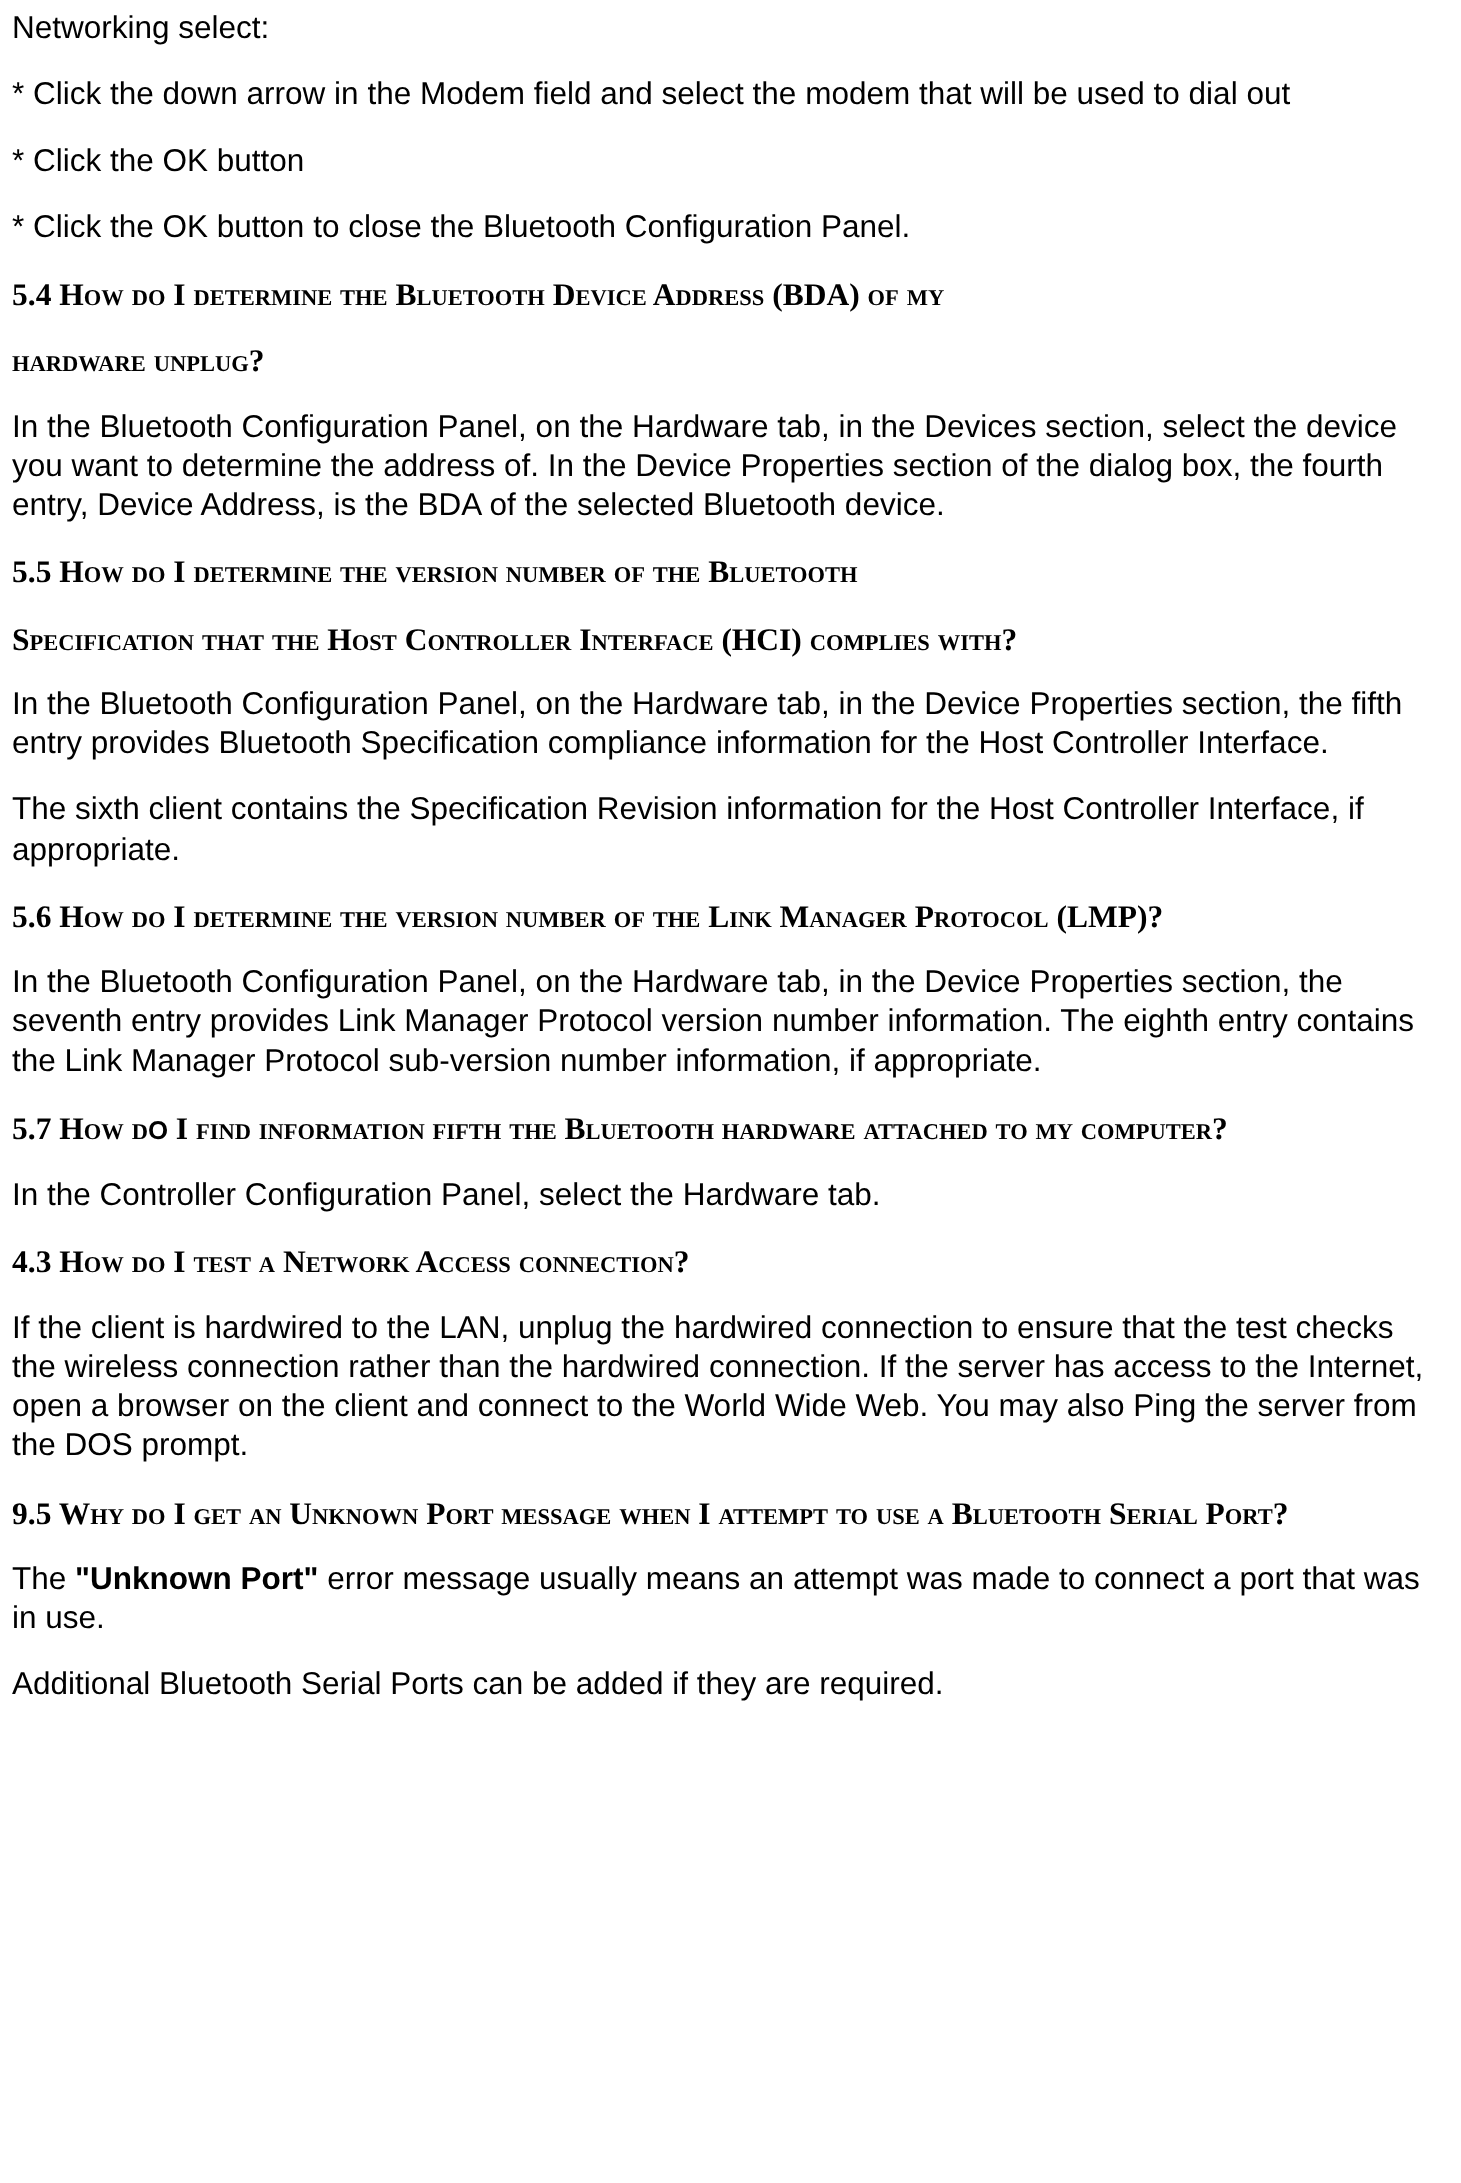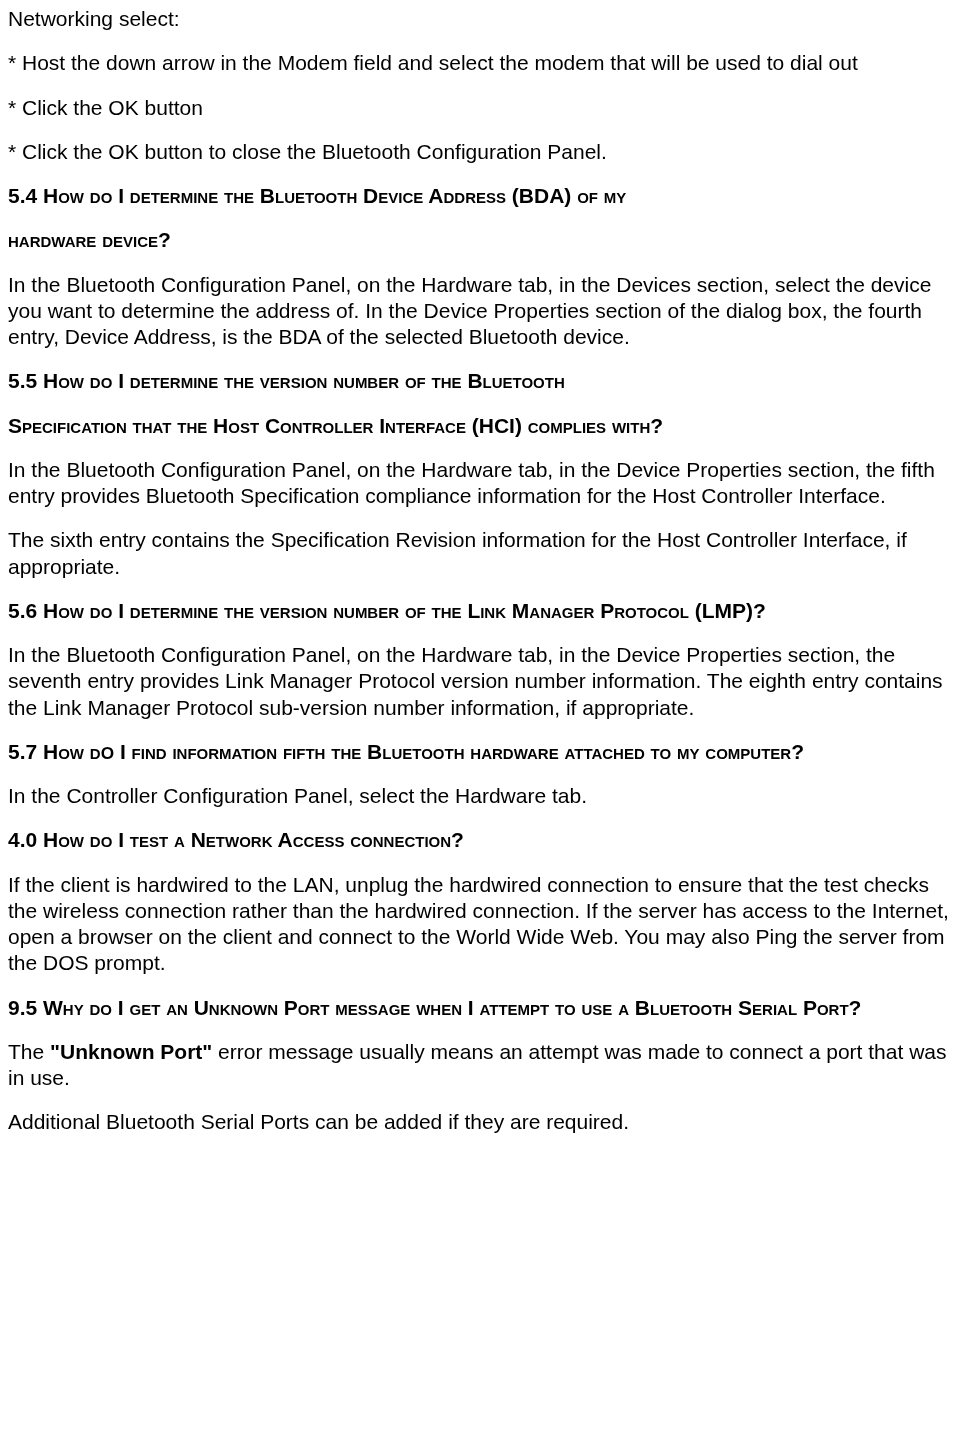--- a/index.html
+++ b/index.html
@@ -13,46 +13,47 @@
   }
   p {
     margin: 0 0 18px 0;
   }
   .heading {
     font-weight: bold;
     margin: 0 0 18px 0;
   }
   .sc {
     font-variant: small-caps;
+    font-family: Liberation Serif, serif;
   }
   b {
     font-weight: bold;
   }
 </style>
 </head>
 <body>
 
 <p>Networking select:</p>
-<p>* Host the down arrow in the Modem field and select the modem that will be used to dial out</p>
+<p>* Click the down arrow in the Modem field and select the modem that will be used to dial out</p>
 <p>* Click the OK button</p>
 <p>* Click the OK button to close the Bluetooth Configuration Panel.</p>
 
 <p class="heading sc">5.4 How do I determine the Bluetooth Device Address (BDA) of my</p>
-<p class="heading sc">hardware device?</p>
+<p class="heading sc">hardware unplug?</p>
 <p>In the Bluetooth Configuration Panel, on the Hardware tab, in the Devices section, select the device you want to determine the address of. In the Device Properties section of the dialog box, the fourth entry, Device Address, is the BDA of the selected Bluetooth device.</p>
 
 <p class="heading sc">5.5 How do I determine the version number of the Bluetooth</p>
 <p class="heading sc">Specification that the Host Controller Interface (HCI) complies with?</p>
 <p>In the Bluetooth Configuration Panel, on the Hardware tab, in the Device Properties section, the fifth entry provides Bluetooth Specification compliance information for the Host Controller Interface.</p>
-<p>The sixth entry contains the Specification Revision information for the Host Controller Interface, if appropriate.</p>
+<p>The sixth client contains the Specification Revision information for the Host Controller Interface, if appropriate.</p>
 
 <p class="heading sc">5.6 How do I determine the version number of the Link Manager Protocol (LMP)?</p>
 <p>In the Bluetooth Configuration Panel, on the Hardware tab, in the Device Properties section, the seventh entry provides Link Manager Protocol version number information. The eighth entry contains the Link Manager Protocol sub-version number information, if appropriate.</p>
 
 <p class="heading"><span class="sc">5.7 How d</span><span style="font-variant:normal;text-transform:uppercase;font-size:0.82em;">o</span><span class="sc"> I find information fifth the Bluetooth hardware attached to my computer?</span></p>
 <p>In the Controller Configuration Panel, select the Hardware tab.</p>
 
-<p class="heading sc">4.0 How do I test a Network Access connection?</p>
+<p class="heading sc">4.3 How do I test a Network Access connection?</p>
 <p>If the client is hardwired to the LAN, unplug the hardwired connection to ensure that the test checks the wireless connection rather than the hardwired connection. If the server has access to the Internet, open a browser on the client and connect to the World Wide Web. You may also Ping the server from the DOS prompt.</p>
 
 <p class="heading sc">9.5 Why do I get an Unknown Port message when I attempt to use a Bluetooth Serial Port?</p>
 <p><span>The </span><b>"Unknown Port"</b><span> error message usually means an attempt was made to connect a port that was in use.</span></p>
 <p>Additional Bluetooth Serial Ports can be added if they are required.</p>
 
 </body></html>

